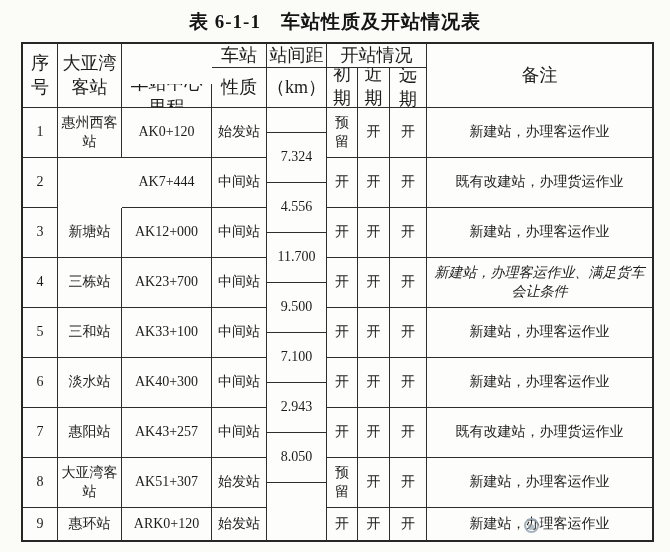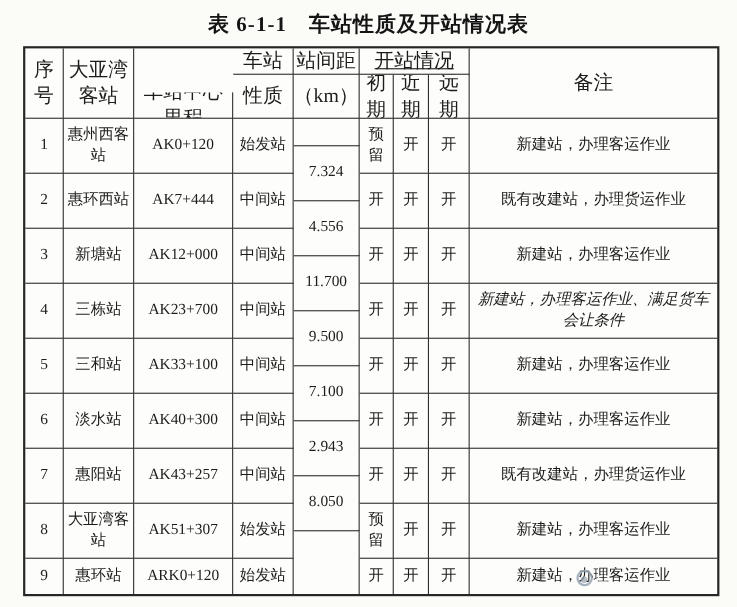--- a/index.html
+++ b/index.html
@@ -39,21 +39,21 @@
     border-right:1px solid #2e2e2e;
     border-bottom:1px solid #2e2e2e;
     font-size:14px;
     line-height:1.3;
     padding:1px 2px;
     box-sizing:border-box;
     overflow:hidden;
   }
   .cell.no-r{border-right:none;}
   .cell.no-b{border-bottom:none;}
-  .cell.vwrap{word-break:break-all;padding:1px 7px;}
+  .cell.vwrap{word-break:break-all;padding:1px 7px;font-family:Liberation Mono, monospace;}
   .cell.hdr{font-size:18px;}
   .cell.num{letter-spacing:0px;}
   .watermark{
     position:absolute;
     left:524px;top:518px;
     display:flex;
     align-items:center;
     gap:3px;
     color:rgba(148,163,176,0.85);
     font-size:17px;
@@ -86,35 +86,34 @@
   <h1 class="doc-title">表 6-1-1　车站性质及开站情况表</h1>
 
   <div class="grid" id="grid">
       <div class="cell hdr" style="grid-area: 1 / 1 / 3 / 2;">序号</div>
       <div class="cell hdr" style="grid-area: 1 / 2 / 3 / 3;">大亚湾客站</div>
       <div class="cell hdr" style="grid-area: 1 / 3 / 3 / 4; margin-top: 40px;">车站中心里程</div>
       <div class="cell hdr" style="grid-area: 1 / 4 / 2 / 5;">车站</div>
       <div class="cell hdr" style="grid-area: 2 / 4 / 3 / 5;">性质</div>
       <div class="cell hdr" style="grid-area: 1 / 5 / 2 / 6;">站间距</div>
       <div class="cell hdr" style="grid-area: 2 / 5 / 3 / 6;">（km）</div>
-      <div class="cell hdr" style="grid-area: 1 / 6 / 2 / 9; text-decoration: underline;">开站情况</div>
+      <div class="cell hdr" style="grid-area: 1 / 6 / 2 / 9;">开站情况</div>
       <div class="cell hdr vwrap" style="grid-area: 2 / 6 / 3 / 7;">初期</div>
       <div class="cell hdr vwrap" style="grid-area: 2 / 7 / 3 / 8;">近期</div>
       <div class="cell hdr" style="grid-area: 2 / 8 / 3 / 9;">远期</div>
       <div class="cell hdr no-r" style="grid-area: 1 / 9 / 3 / 10;">备注</div>
       <div class="cell num" style="grid-area: 3 / 1 / 5 / 2;">1</div>
       <div class="cell" style="grid-area: 3 / 2 / 5 / 3;">惠州西客站</div>
       <div class="cell num" style="grid-area: 3 / 3 / 5 / 4;">AK0+120</div>
       <div class="cell" style="grid-area: 3 / 4 / 5 / 5;">始发站</div>
       <div class="cell vwrap" style="grid-area: 3 / 6 / 5 / 7;">预留</div>
       <div class="cell" style="grid-area: 3 / 7 / 5 / 8;">开</div>
       <div class="cell" style="grid-area: 3 / 8 / 5 / 9;">开</div>
       <div class="cell no-r" style="grid-area: 3 / 9 / 5 / 10;">新建站，办理客运作业</div>
       <div class="cell num" style="grid-area: 5 / 1 / 7 / 2;">2</div>
-      <div class="cell" style="grid-area: 5 / 2 / 7 / 3;">惠环西站</div>
       <div class="cell num" style="grid-area: 5 / 3 / 7 / 4;">AK7+444</div>
       <div class="cell" style="grid-area: 5 / 4 / 7 / 5;">中间站</div>
       <div class="cell vwrap" style="grid-area: 5 / 6 / 7 / 7;">开</div>
       <div class="cell" style="grid-area: 5 / 7 / 7 / 8;">开</div>
       <div class="cell" style="grid-area: 5 / 8 / 7 / 9;">开</div>
       <div class="cell no-r" style="grid-area: 5 / 9 / 7 / 10;">既有改建站，办理货运作业</div>
       <div class="cell num" style="grid-area: 7 / 1 / 9 / 2;">3</div>
       <div class="cell" style="grid-area: 7 / 2 / 9 / 3;">新塘站</div>
       <div class="cell num" style="grid-area: 7 / 3 / 9 / 4;">AK12+000</div>
       <div class="cell" style="grid-area: 7 / 4 / 9 / 5;">中间站</div>

